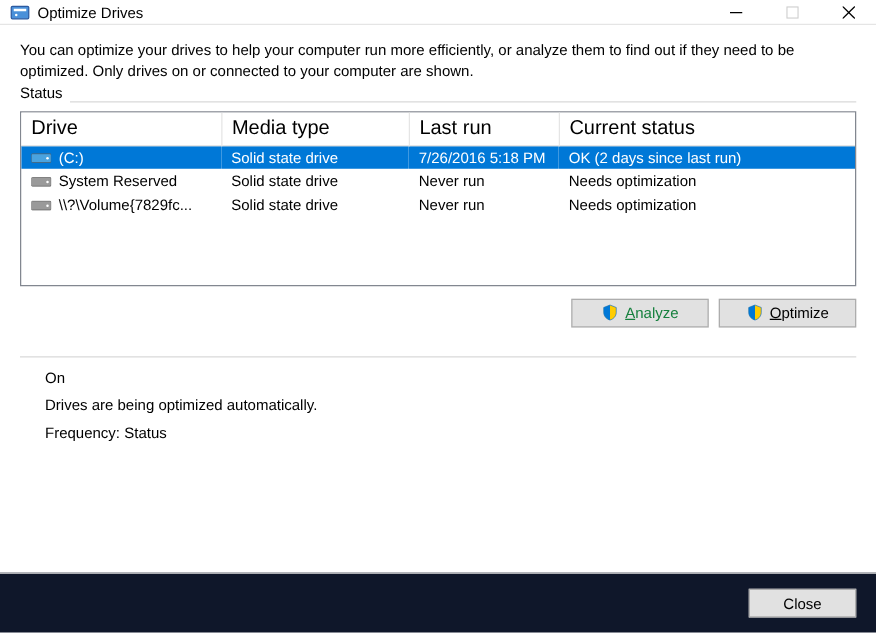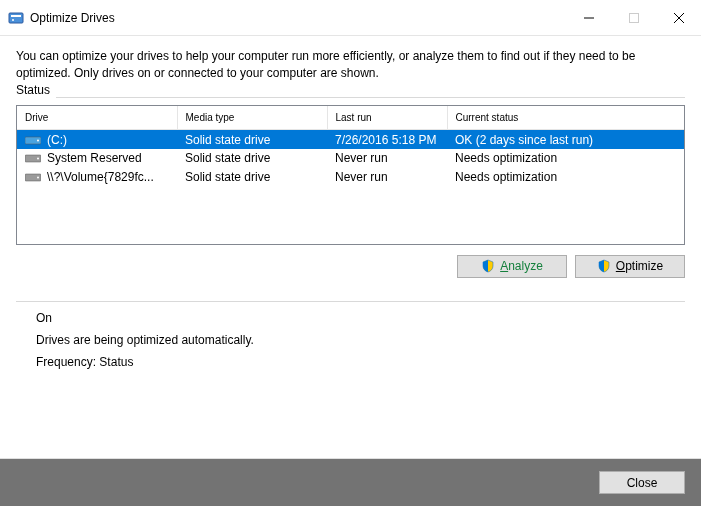--- a/index.html
+++ b/index.html
@@ -6,21 +6,21 @@
 body {
   font-family: "Segoe UI", Tahoma, sans-serif;
   font-size: 12px;
   background: #fff;
   width: 701px;
   height: 506px;
   overflow: hidden;
   color: #000;
 }
 .titlebar {
-  height: 36px;
+  height: 20px;
   border-bottom: 1px solid #e5e5e5;
   display: flex;
   align-items: center;
   padding-left: 8px;
 }
 .titlebar .app-icon {
   width: 16px; height: 16px;
   margin-right: 6px;
   display: inline-flex;
 }
@@ -41,21 +41,21 @@
 .table-wrap {
   border: 1px solid #828790;
   height: 140px;
   background: #fff;
   overflow: hidden;
 }
 table { width: 100%; border-collapse: collapse; table-layout: fixed; }
 th {
   text-align: left;
   font-weight: normal;
-  font-size: 10px;
+  font-size: 16px;
   padding: 4px 8px;
   border-right: 1px solid #e5e5e5;
   border-bottom: 1px solid #e5e5e5;
   background: #fff;
   height: 24px;
 }
 th:last-child { border-right: none; }
 td {
   padding: 2px 8px;
   font-size: 12px;
@@ -94,21 +94,21 @@
   align-items: flex-start;
   padding-top: 10px;
 }
 .sched-text { flex: 1; padding-left: 20px; }
 .sched-text .on { font-size: 12px; margin-bottom: 8px; }
 .sched-text .line2 { margin-bottom: 8px; }
 .footer {
   position: absolute;
   left: 0; right: 0; bottom: 0;
   height: 48px;
-  background: #737373;
+  background: #0f172a;
   border-top: 1px solid #dfdfdf;
   display: flex;
   align-items: center;
   justify-content: flex-end;
   padding-right: 16px;
 }
 .footer .btn { min-width: 86px; background: #e1e1e1; }
 </style>
 </head>
 <body>

